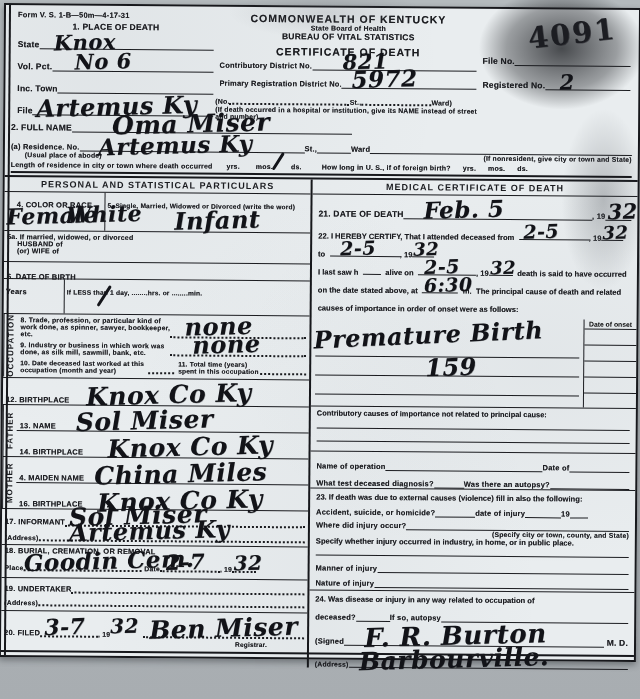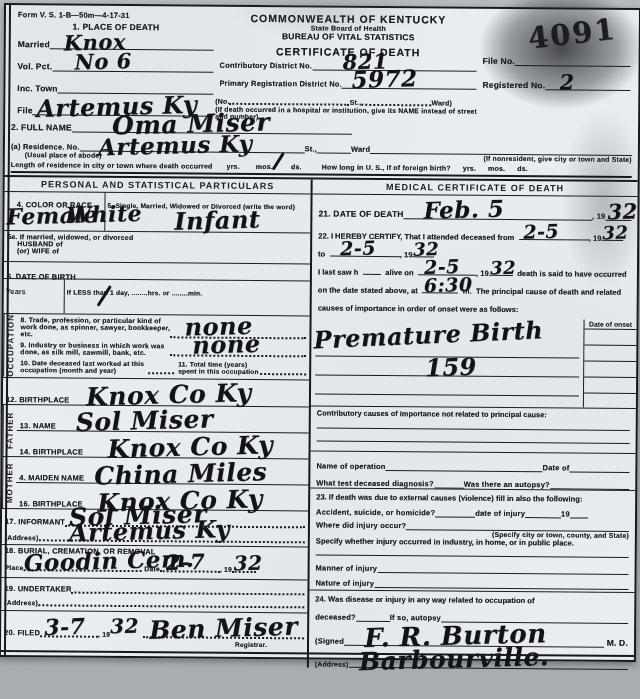--- a/index.html
+++ b/index.html
@@ -64,21 +64,21 @@
 <div class="sheet">
   <div class="blotch b3"></div>
   <div class="blotch b2"></div>
   <div class="blotch b1"></div>
 
   <div class="hdr">
     <div class="hdr-left">
       <div class="lbl">Form V. S. 1-B—50m—4-17-31</div>
       <div class="lbl lbl-md" style="text-align:center;margin-top:2px;">1. PLACE OF DEATH</div>
       <div class="row" style="margin-top:8px;">
-        <span class="lbl lbl-md">Married</span>
+        <span class="lbl lbl-md">State</span>
         <span class="fill">
           <span class="hw hw-xl abs" style="left:14px;bottom:-6px;">Knox</span>
         </span>
       </div>
       <div class="row" style="margin-top:12px;">
         <span class="lbl lbl-md">Vol. Pct.</span>
         <span class="fill">
           <span class="hw hw-xl abs" style="left:22px;bottom:-3px;">No 6</span>
         </span>
       </div>
@@ -195,21 +195,21 @@
         <div class="lbl" style="font-size:7px;padding-left:10px;">HUSBAND of</div>
         <div class="lbl" style="font-size:7px;padding-left:10px;">(or) WIFE of</div>
       </div>
 
       <div style="border-bottom:1.6px solid #1b1c20;padding:3px;height:10px;">
         <span class="lbl">6. DATE OF BIRTH</span>
       </div>
 
       <div class="cellrow" style="height:34px;">
         <div class="cell" style="width:56px;">
-          <span class="lbl" style="font-weight:400;">Years</span>
+          <span class="lbl" style="font-weight:700;">Years</span>
         </div>
         <div class="cell" style="flex:1;border-right:none;">
           <span class="lbl" style="font-size:6.6px;">If LESS than 1 day, ........hrs. or ........min.</span>
           <span class="slash" style="left:38px;top:4px;"></span>
         </div>
       </div>
 
       <div style="display:flex;border-bottom:1.6px solid #1b1c20;">
         <div class="vert">OCCUPATION</div>
         <div style="flex:1;">

